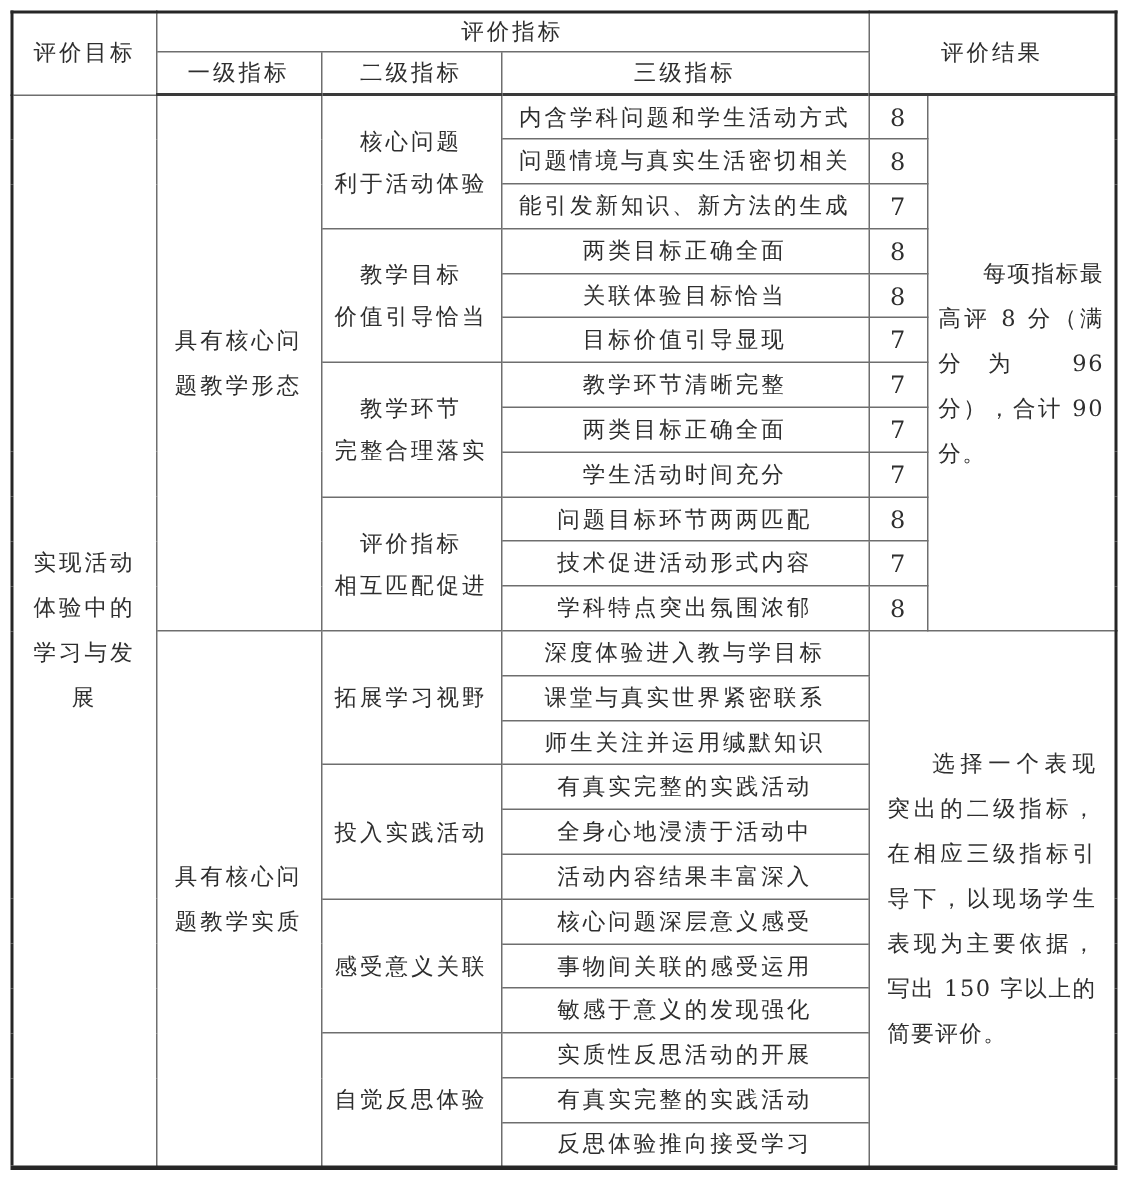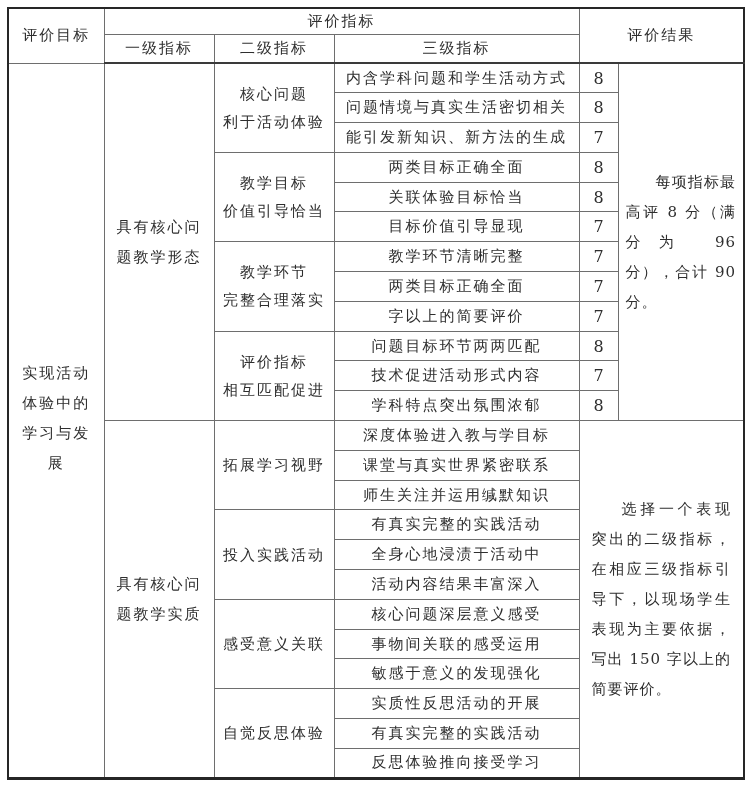--- a/index.html
+++ b/index.html
@@ -27,21 +27,21 @@
     color: #2e2e2e;
     font-weight: normal;
     padding: 0;
     overflow: hidden;
   }
   tr.hrow1 { height: 26px; }
   tr.hrow2 { height: 29px; }
   tr.hrow2 td, td.hspan { border-bottom: 2px solid #3a3a3a; }
   tbody tr.brow { height: 29.8px; }
 
-  td.c-target { padding: 0 5px; font-family: Liberation Mono, monospace; }
+  td.c-target { padding: 0 5px; }
   td.c-target .wrap { line-height: 30px; }
   td.c-l1 { padding: 0 11px; }
   td.c-l1 .wrap { line-height: 30px; }
   td.c-l2 { padding: 0 6px; margin-top: 12px; }
   td.c-l2 .l2line { display: block; line-height: 28px; }
   td.c-item { padding: 0 4px; white-space: nowrap; }
   td.c-score { font-size: 16px; letter-spacing: 0; }
   td.c-result { padding: 0 7px; }
   td.c-result .wrap {
     text-align: justify;
@@ -124,21 +124,21 @@
         <span class="l2line">完整合理落实</span>
       </td>
       <td class="c-item">教学环节清晰完整</td>
       <td class="c-score">7</td>
     </tr>
     <tr class="brow">
       <td class="c-item">两类目标正确全面</td>
       <td class="c-score">7</td>
     </tr>
     <tr class="brow">
-      <td class="c-item">字以上的简要评价</td>
+      <td class="c-item">学生活动时间充分</td>
       <td class="c-score">7</td>
     </tr>
 
     <tr class="brow">
       <td class="c-l2" rowspan="3">
         <span class="l2line">评价指标</span>
         <span class="l2line">相互匹配促进</span>
       </td>
       <td class="c-item">问题目标环节两两匹配</td>
       <td class="c-score">8</td>

